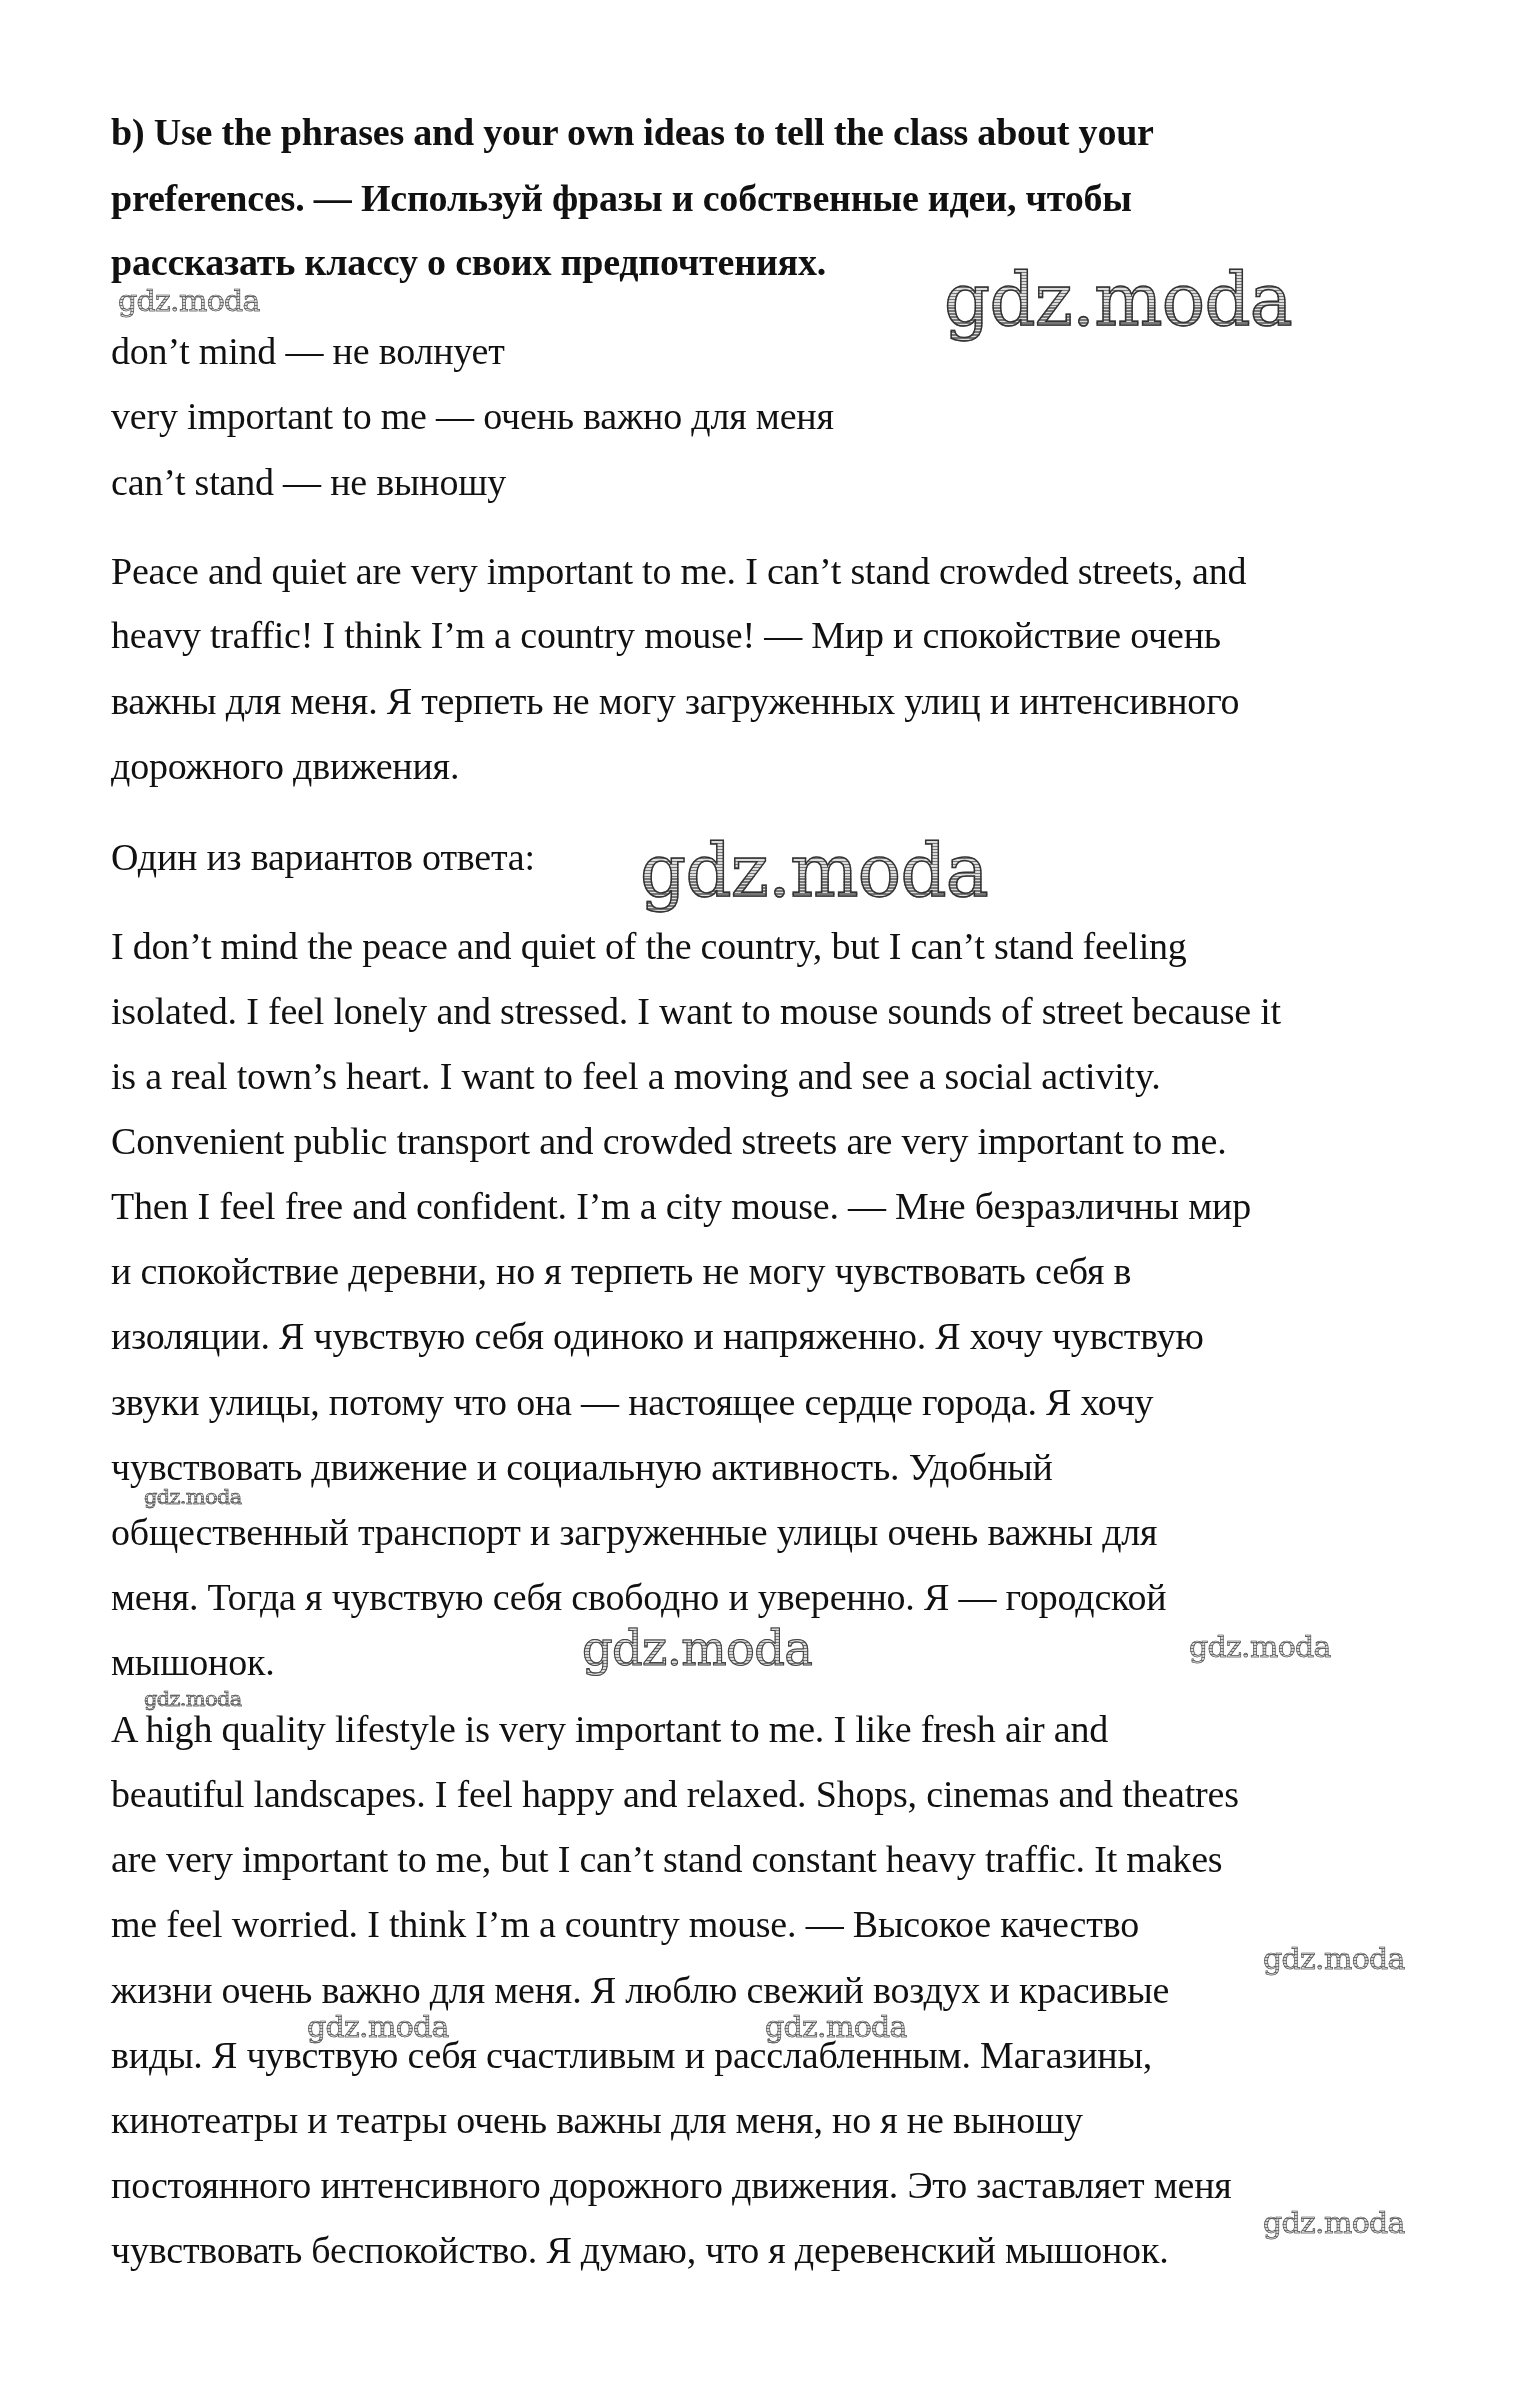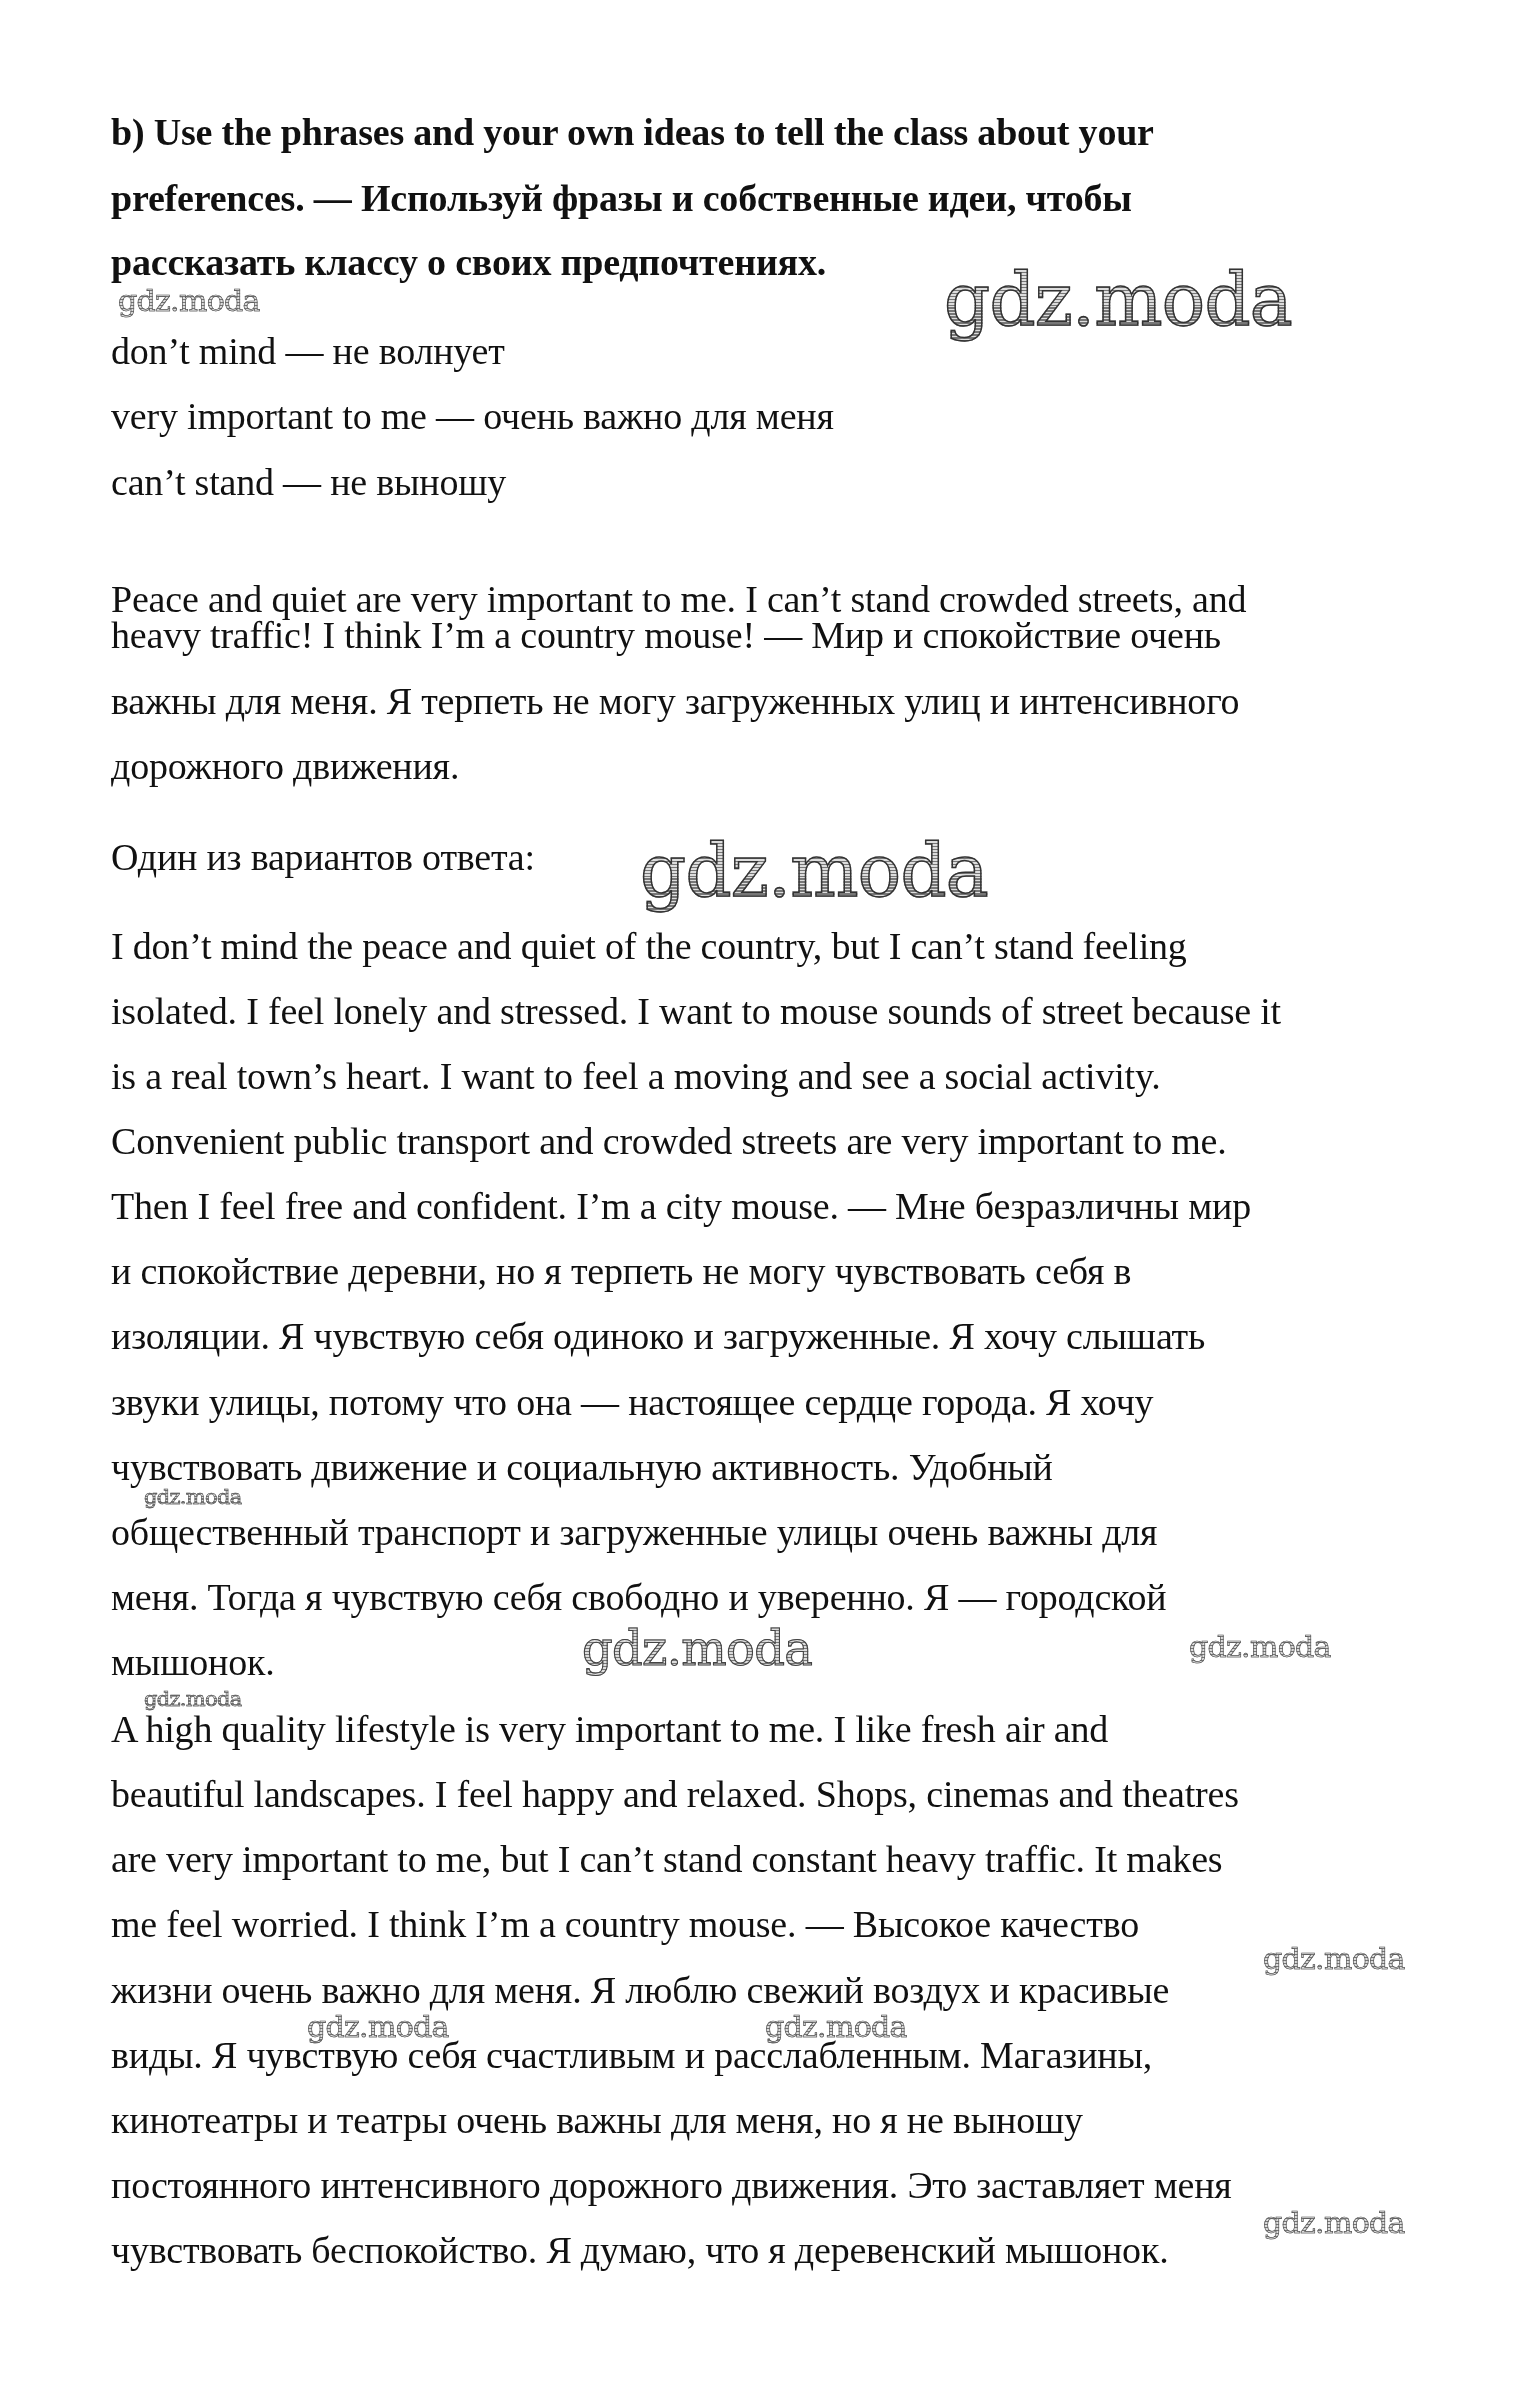--- a/index.html
+++ b/index.html
@@ -27,36 +27,36 @@
   <div class="line bold" style="top:240px">рассказать классу о своих предпочтениях.</div>
 </div>
 
 <div>
   <div class="line" style="top:329px">don’t mind — не волнует</div>
   <div class="line" style="top:394px">very important to me — очень важно для меня</div>
   <div class="line" style="top:460px">can’t stand — не выношу</div>
 </div>
 
 <div>
-  <div class="line" style="top:577px">Peace and quiet are very important to me. I can’t stand crowded streets, and</div>
+  <div class="line" style="top:549px">Peace and quiet are very important to me. I can’t stand crowded streets, and</div>
   <div class="line" style="top:613px">heavy traffic! I think I’m a country mouse! — Мир и спокойствие очень</div>
   <div class="line" style="top:679px">важны для меня. Я терпеть не могу загруженных улиц и интенсивного</div>
   <div class="line" style="top:744px">дорожного движения.</div>
 </div>
 
 <div class="line ital" style="top:835px">Один из вариантов ответа:</div>
 
 <div>
   <div class="line" style="top:924px">I don’t mind the peace and quiet of the country, but I can’t stand feeling</div>
   <div class="line" style="top:989px">isolated. I feel lonely and stressed. I want to mouse sounds of street because it</div>
   <div class="line" style="top:1054px">is a real town’s heart. I want to feel a moving and see a social activity.</div>
   <div class="line" style="top:1119px">Convenient public transport and crowded streets are very important to me.</div>
   <div class="line" style="top:1184px">Then I feel free and confident. I’m a city mouse. — Мне безразличны мир</div>
   <div class="line" style="top:1249px">и спокойствие деревни, но я терпеть не могу чувствовать себя в</div>
-  <div class="line" style="top:1314px">изоляции. Я чувствую себя одиноко и загруженные. Я хочу слышать</div>
+  <div class="line" style="top:1314px">изоляции. Я чувствую себя одиноко и напряженно. Я хочу чувствую</div>
   <div class="line" style="top:1380px">звуки улицы, потому что она — настоящее сердце города. Я хочу</div>
   <div class="line" style="top:1445px">чувствовать движение и социальную активность. Удобный</div>
   <div class="line" style="top:1510px">общественный транспорт и загруженные улицы очень важны для</div>
   <div class="line" style="top:1575px">меня. Тогда я чувствую себя свободно и уверенно. Я — городской</div>
   <div class="line" style="top:1640px">мышонок.</div>
 </div>
 
 <div>
   <div class="line" style="top:1707px">A high quality lifestyle is very important to me. I like fresh air and</div>
   <div class="line" style="top:1772px">beautiful landscapes. I feel happy and relaxed. Shops, cinemas and theatres</div>

